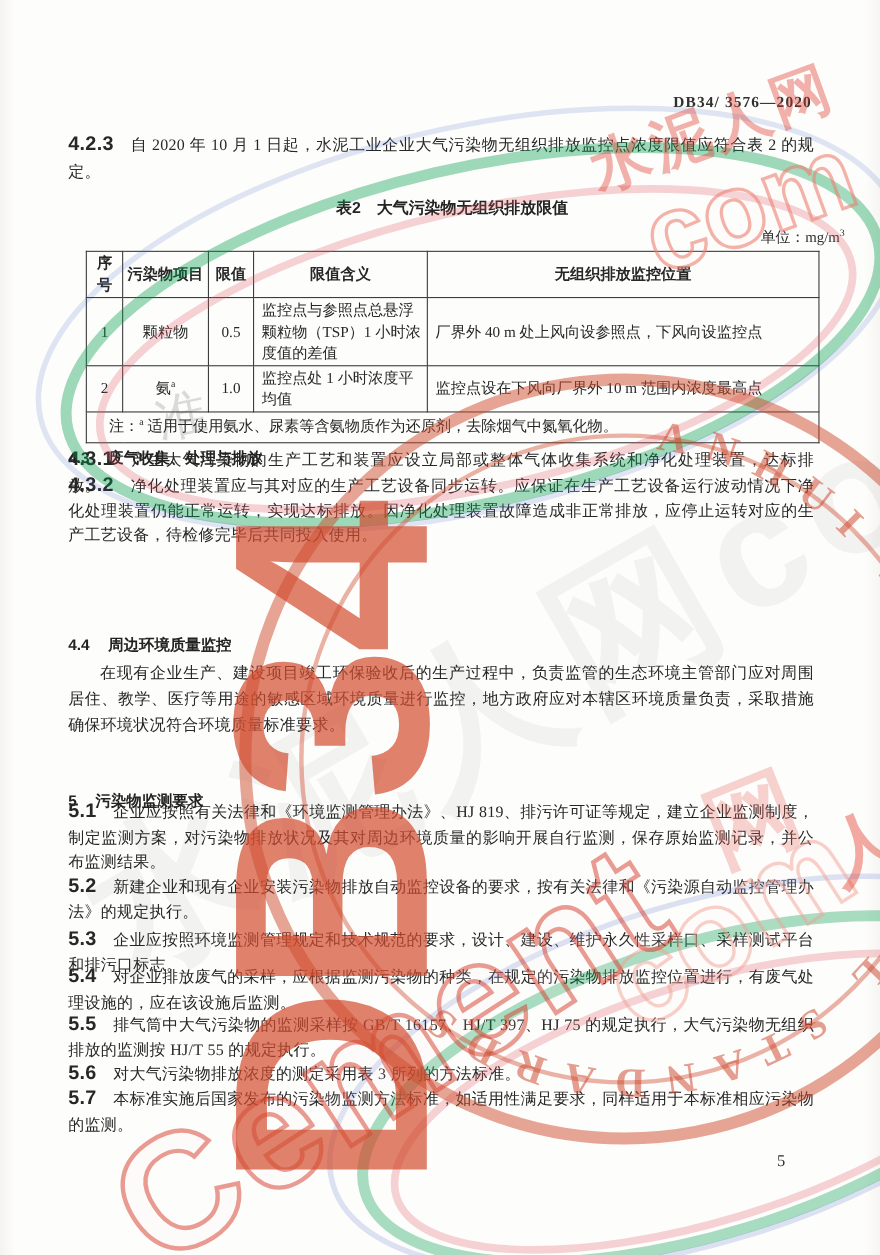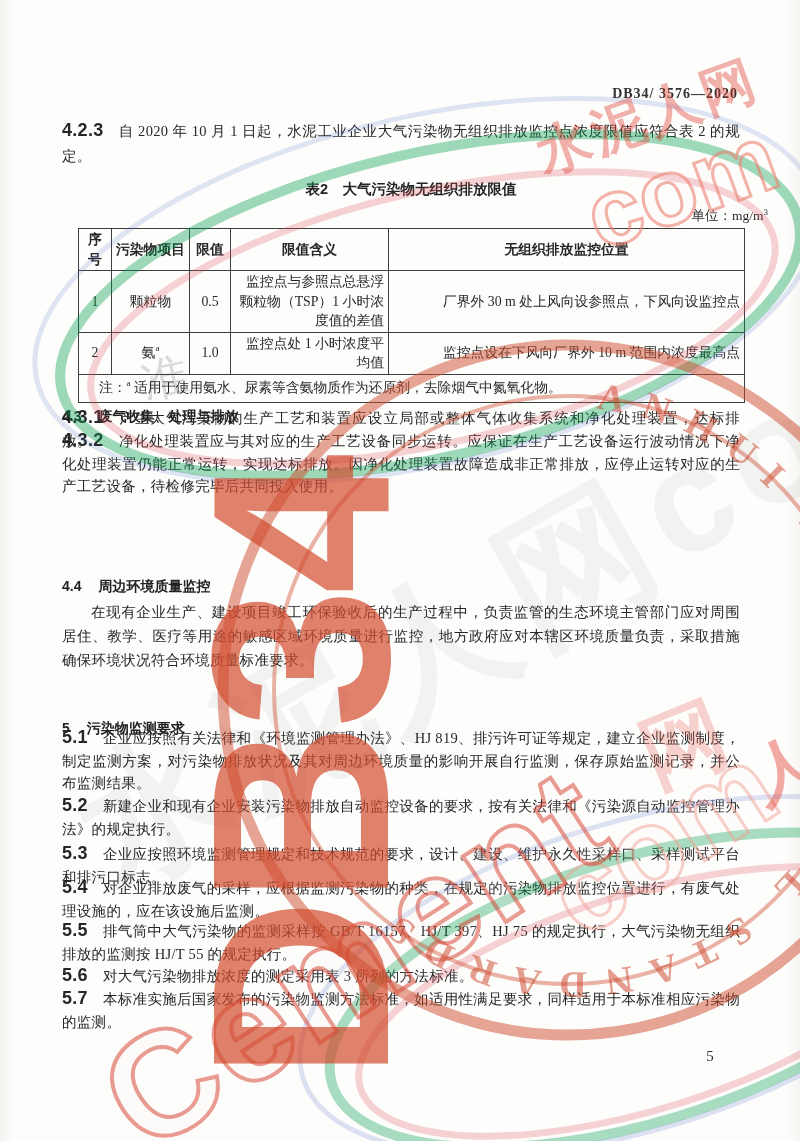--- a/index.html
+++ b/index.html
@@ -18,21 +18,21 @@
   .heading .num{margin-right:17px;}
   .indent{text-indent:2em;}
   .tbl-title{left:78px;width:666px;text-align:center;font-size:14.5px;font-weight:bold;
              font-family:"Liberation Sans",sans-serif;color:#242424;}
   .unit-line{left:0;width:740px;text-align:right;font-size:13.5px;color:#2c2c2c;}
   sup{font-size:9px;vertical-align:super;line-height:0;}
   table.limits{position:absolute;left:78px;top:228px;width:666px;border-collapse:collapse;
                font-size:13.8px;color:#272727;table-layout:fixed;}
   table.limits td{border:1.5px solid #3d3d3d;padding:1px 4px;line-height:19.5px;
                   text-align:center;vertical-align:middle;}
-  table.limits td.lft{text-align:right;padding-left:7px;}
+  table.limits td.lft{text-align:left;padding-left:7px;}
   table.limits tr.hdr td{font-weight:bold;height:23px;}
   table.limits td.note{ text-align:left;padding-left:20px;height:25px;}
   .page-num{left:690px;top:1048px;width:40px;text-align:center;font-size:15px;color:#2a2a2a;}
   
   .wm{pointer-events:none;}
   .wm-gray-big{left:40px;top:760px;font-size:150px;font-weight:bold;letter-spacing:12px;
      color:rgba(105,105,105,0.07);transform:rotate(-30deg);transform-origin:left top;
      font-family:"Liberation Sans",sans-serif;white-space:nowrap;z-index:1;}
   .wm-gray-char{left:142px;top:348px;font-size:46px;color:rgba(128,128,128,0.28);
      transform:rotate(-12deg);z-index:1;font-family:"Liberation Sans",sans-serif;}
@@ -88,21 +88,21 @@
       <td>污染物项目</td>
       <td>限值</td>
       <td>限值含义</td>
       <td>无组织排放监控位置</td>
     </tr>
     <tr style="height:44px;">
       <td>1</td>
       <td>颗粒物</td>
       <td>0.5</td>
       <td class="lft">监控点与参照点总悬浮颗粒物（TSP）1 小时浓度值的差值</td>
-      <td class="lft">厂界外 30 m 处上风向设参照点，下风向设监控点</td>
+      <td class="lft">厂界外 40 m 处上风向设参照点，下风向设监控点</td>
     </tr>
     <tr style="height:40px;">
       <td>2</td>
       <td><span>氨</span><sup>a</sup></td>
       <td>1.0</td>
       <td class="lft">监控点处 1 小时浓度平均值</td>
       <td class="lft">监控点设在下风向厂界外 10 m 范围内浓度最高点</td>
     </tr>
     <tr>
       <td class="note" colspan="5"><span>注：</span><sup>a</sup> <span>适用于使用氨水、尿素等含氨物质作为还原剂，去除烟气中氮氧化物。</span></td>

